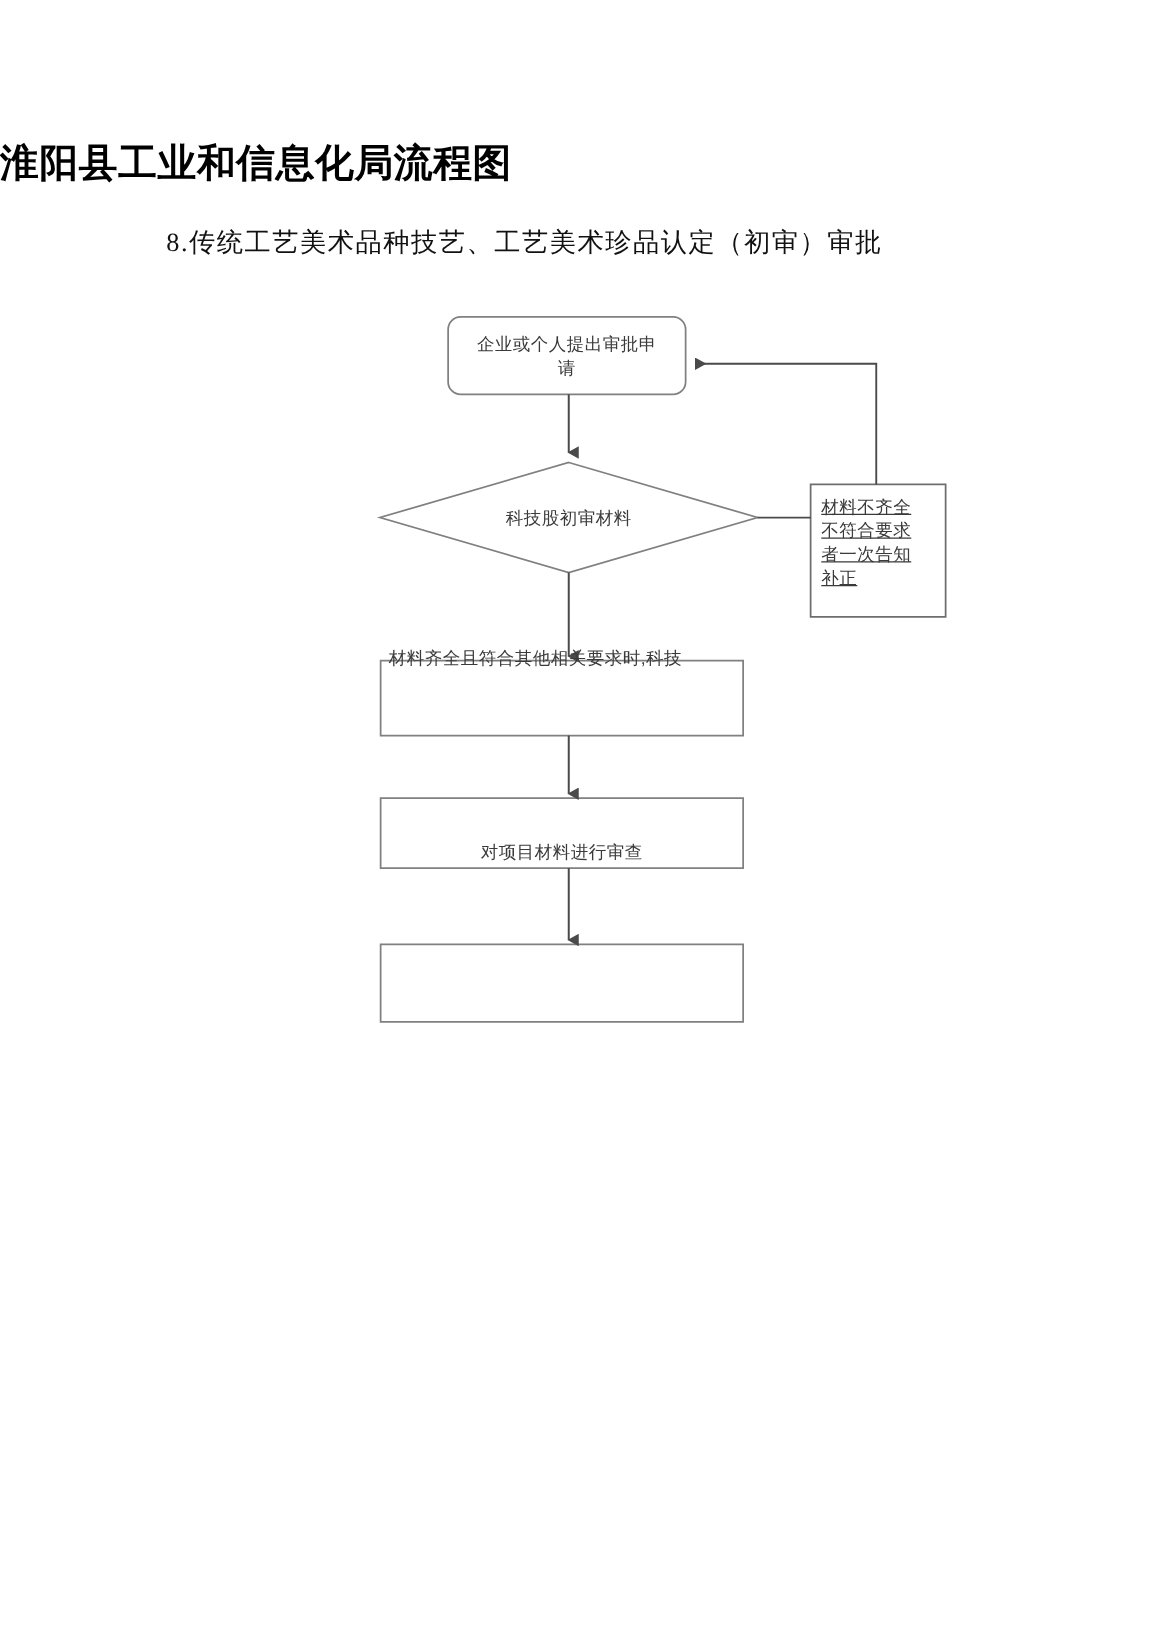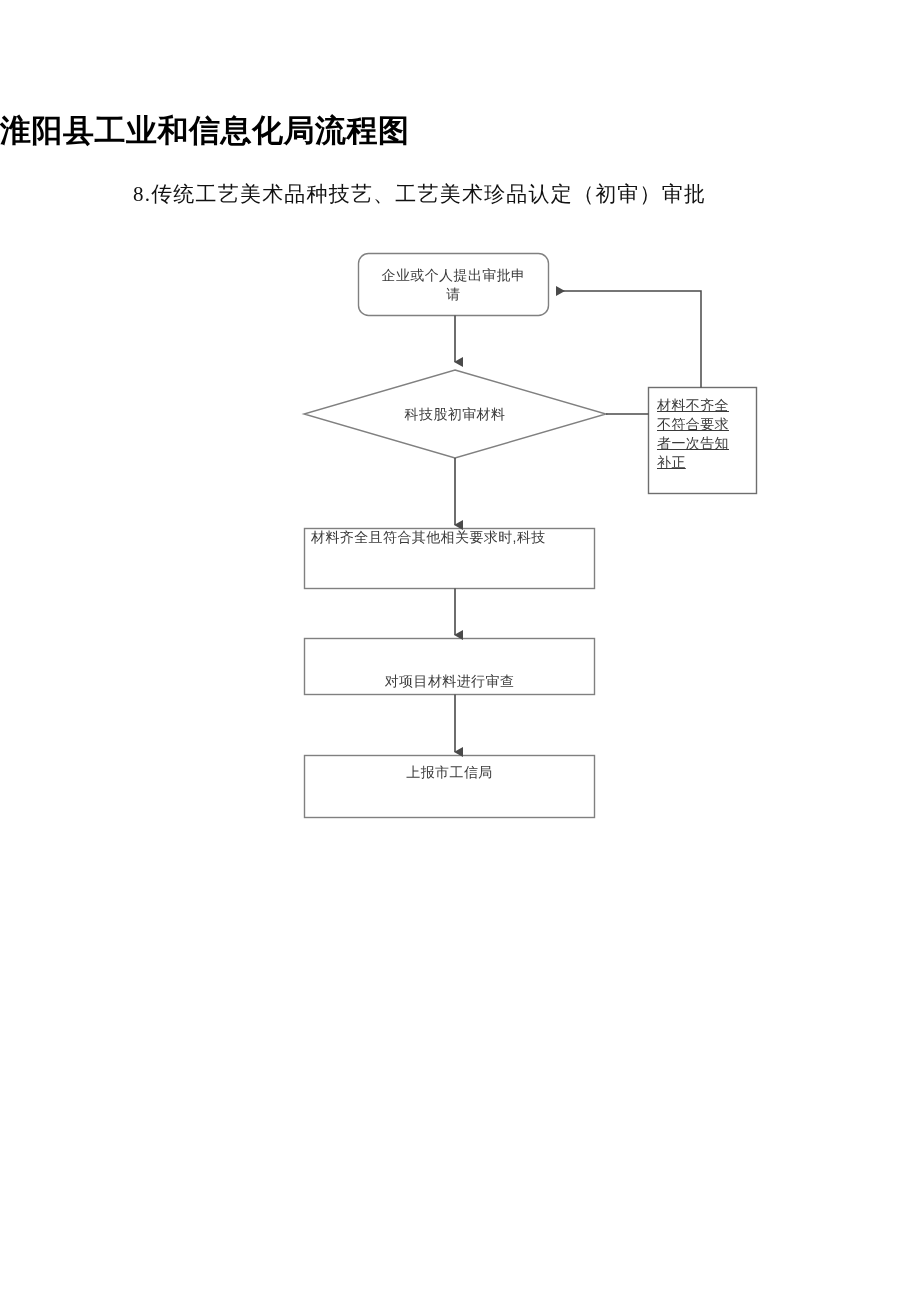--- a/index.html
+++ b/index.html
@@ -154,24 +154,23 @@
 
     <div class="node-label left-align top-align tight" style="left:649px; top:392px; width:107px; height:100px; padding-top:4px;text-decoration:underline;">
       <div>
         <div>材料不齐全</div>
         <div>不符合要求</div>
         <div>者一次告知</div>
         <div>补正</div>
       </div>
     </div>
 
-    <div class="node-label top-align tight" style="left:305px; top:528px; width:289px; height:54px;">
+    <div class="node-label top-align tight" style="left:305px; top:517px; width:289px; height:54px;">
       <div style="width:100%;">
         <div style="text-align:left; padding-left:6px;">材料齐全且符合其他相关要求时,科技</div>
       </div>
     </div>
 
     <div class="node-label top-align" style="left:305px; top:671px; width:289px; height:30px;">对项目材料进行审查</div>
 
-    <div class="node-label top-align" style="left:305px; top:762px; width:289px; height:30px;">上报市工信局</div>
 
   </div>
 </div>
 
 </body></html>

